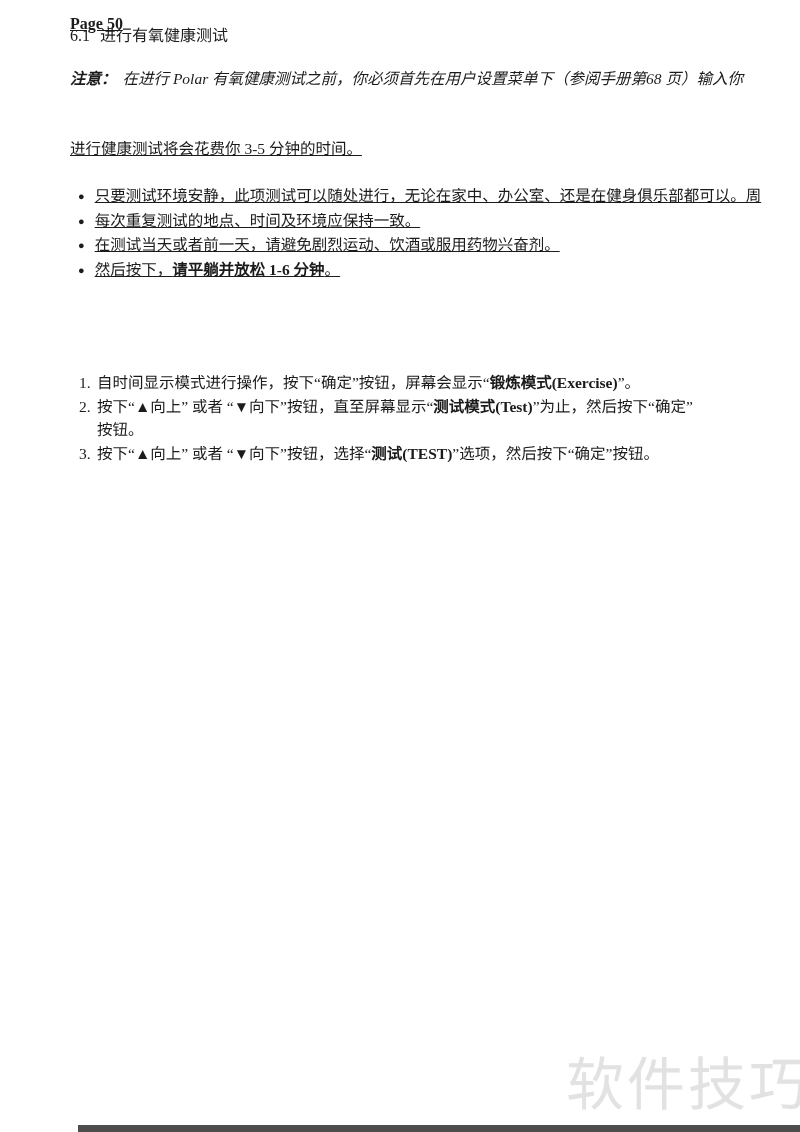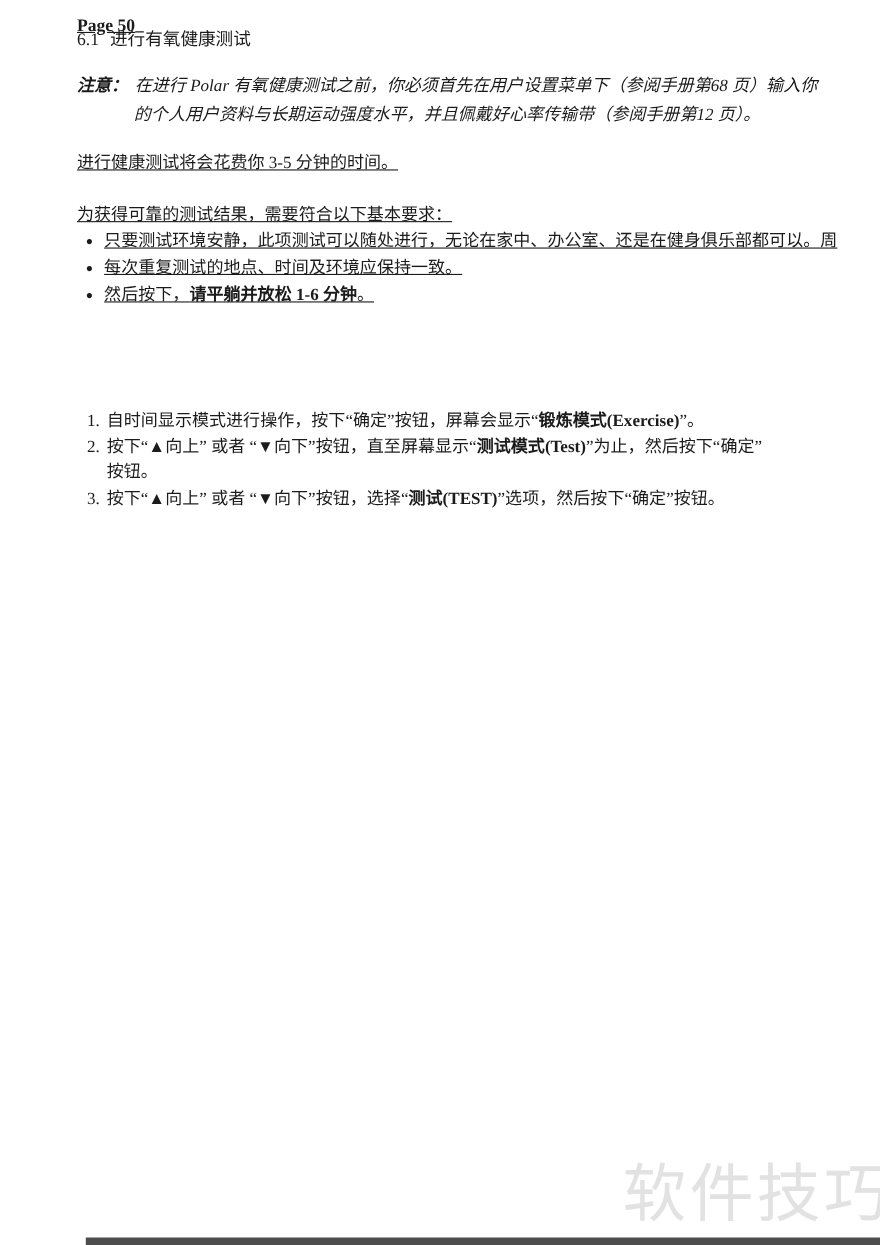--- a/index.html
+++ b/index.html
@@ -24,21 +24,20 @@
     font-size:16px;
     font-weight:normal;
   }
   .section-title .sec-num { margin-right:10px; }
   .note {
     top:66px;
     font-style:italic;
     font-size:15.5px;
     line-height:25.5px;
     white-space:nowrap;
-    text-align:center;
   }
   .note .note-label { font-weight:bold; margin-right:6px; }
   .para {
     font-size:15.5px;
     line-height:23.7px;
     text-decoration:underline;
   }
   .duration { top:137px; }
   .req-block { top:184px; width:724px; }
   .bullet-line { white-space:nowrap; }
@@ -78,37 +77,38 @@
 <div class="abs doc-header">Page 50</div>
 
 <div class="abs section-title">
   <span class="sec-num">6.1</span><span>进行有氧健康测试</span>
 </div>
 
 <div class="abs note">
   <div>
     <span class="note-label">注意：</span><span>在进行 Polar 有氧健康测试之前，你必须首先在用户设置菜单下（参阅手册第68 页）输入你</span>
   </div>
-  <div>的个人用户资料与长期运动强度水平，并且佩戴好心率传输带（参阅手册第12 页）。</div>
 </div>
 
 <div class="abs para duration">进行健康测试将会花费你 3-5 分钟的时间。</div>
 
 <div class="abs para req-block">
-  <div>为获得可靠的测试结果，需要符合以下基本要求：</div>
 
   <div class="bullet-line">
     <span class="bullet-dot">●</span><span>只要测试环境安静，此项测试可以随处进行，无论在家中、办公室、还是在健身俱乐部都可以。周</span>
   </div>
 
   <div class="bullet-line">
     <span class="bullet-dot">●</span><span>每次重复测试的地点、时间及环境应保持一致。</span>
   </div>
 
 
+  <div class="bullet-line">
+    <span class="bullet-dot">●</span><span>在测试当天或者前一天，请避免剧烈运动、饮酒或服用药物兴奋剂。</span>
+  </div>
 
   <div class="bullet-line">
     <span class="bullet-dot">●</span><span>然后按下，</span><span class="b">请平躺并放松 1-6 分钟</span><span>。</span>
   </div>
 </div>
 
 <div class="abs steps">
 
   <div class="step-item">
     <span class="step-num">1.</span><span>自时间显示模式进行操作，按下“确定”按钮，屏幕会显示“</span><span class="b">锻炼模式(Exercise)</span><span>”。</span>

